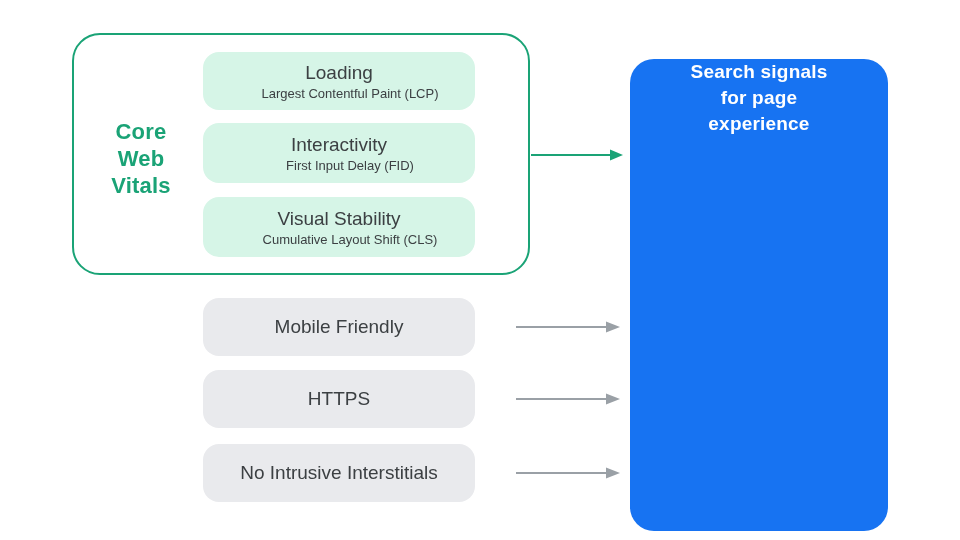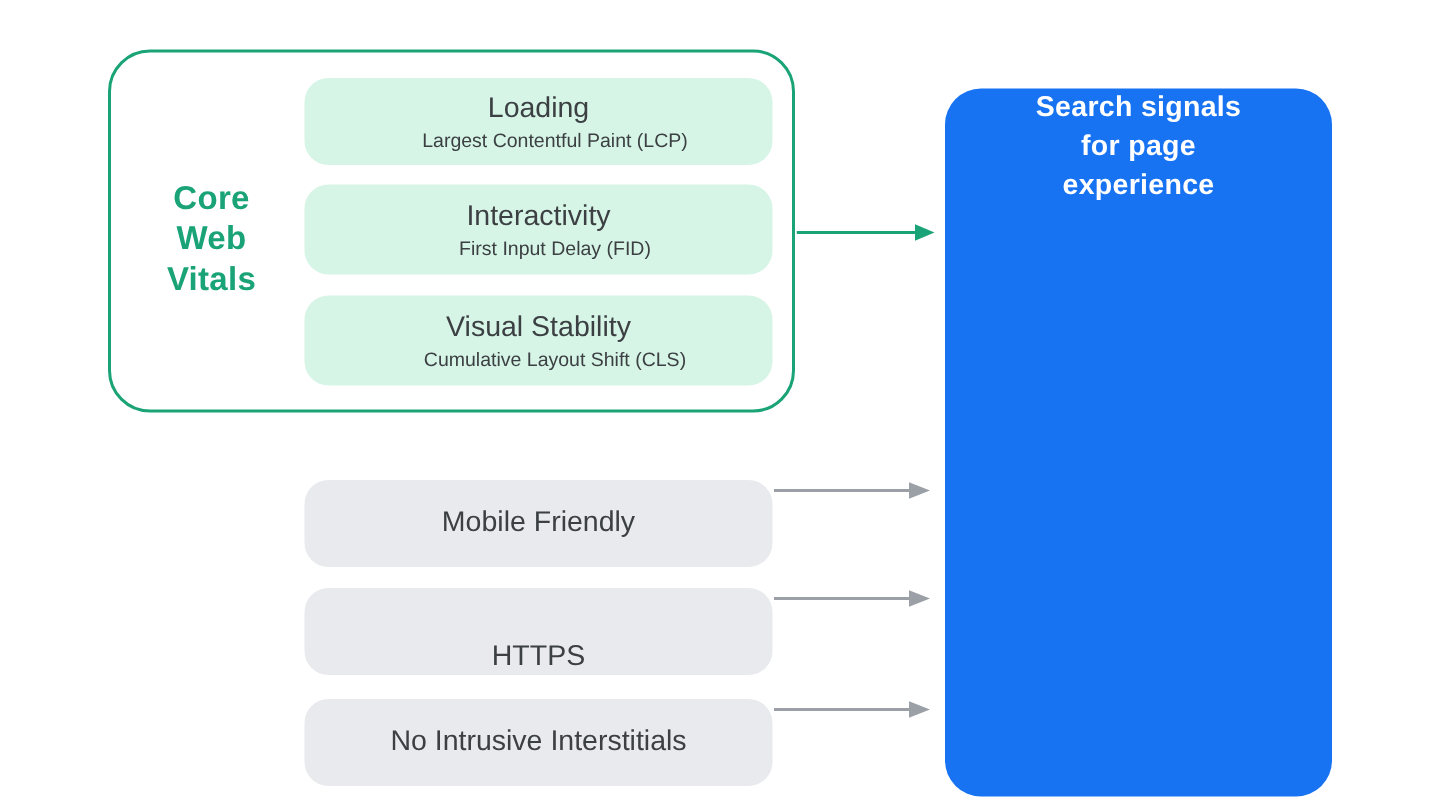--- a/index.html
+++ b/index.html
@@ -36,31 +36,31 @@
     font-weight: 700;
     line-height: 27px;
     white-space: pre-line;
     letter-spacing: 0.2px;
   }
 
   
   .pill {
     position: absolute;
     left: 203px;
-    width: 312px;
+    width: 272px;
     border-radius: 16px;
     display: flex;
     flex-direction: column;
     align-items: center;
     justify-content: center;
     box-sizing: border-box;
     text-align: center;
   }
   .pill.mint { background: #d6f5e7; }
-  .pill.grey { background: #e9eaed; margin-top: 22px; }
+  .pill.grey { background: #e9eaed; }
 
   .metric-title {
     font-size: 19px;
     font-weight: 500;
     color: #3c4043;
     line-height: 24px;
   }
   .metric-subtitle {
     font-size: 13px;
     font-weight: 400;
@@ -131,21 +131,21 @@
 
   <svg class="arrow" style="left:531px; top:147px;" width="92" height="16" viewBox="0 0 92 16">
     <line x1="0" y1="8" x2="80" y2="8" stroke="#1aa376" stroke-width="2"></line>
     <polygon points="79,2.5 92,8 79,13.5" fill="#1aa376"></polygon>
   </svg>
 
   <div class="pill grey" style="top:298px; height:58px;">
     <div class="signal-label">Mobile Friendly</div>
   </div>
 
-  <div class="pill grey" style="top:370px; height:58px;justify-content:flex-end;">
+  <div class="pill grey" style="top:370px; height:58px;">
     <div class="signal-label">HTTPS</div>
   </div>
 
   <div class="pill grey" style="top:444px; height:58px;">
     <div class="signal-label">No Intrusive Interstitials</div>
   </div>
 
   <svg class="arrow" style="left:516px; top:319px;" width="104" height="16" viewBox="0 0 104 16">
     <line x1="0" y1="8" x2="91" y2="8" stroke="#9aa0a6" stroke-width="2"></line>
     <polygon points="90,2.5 104,8 90,13.5" fill="#9aa0a6"></polygon>

